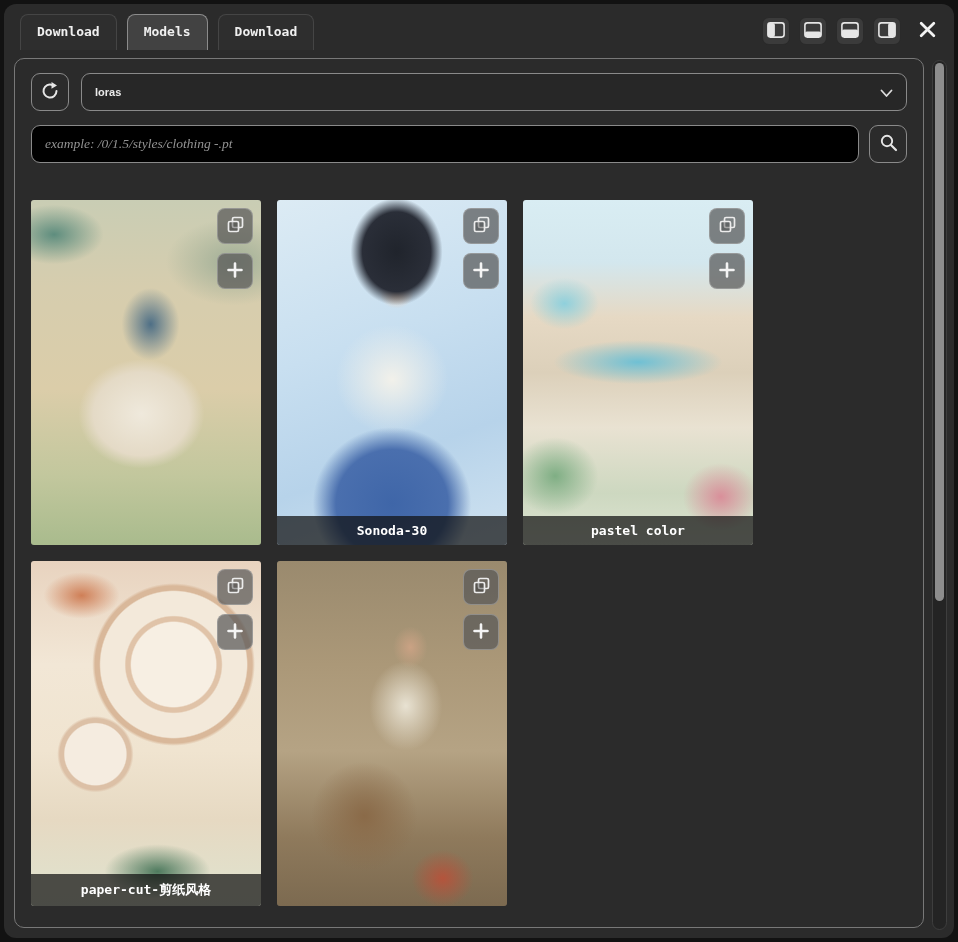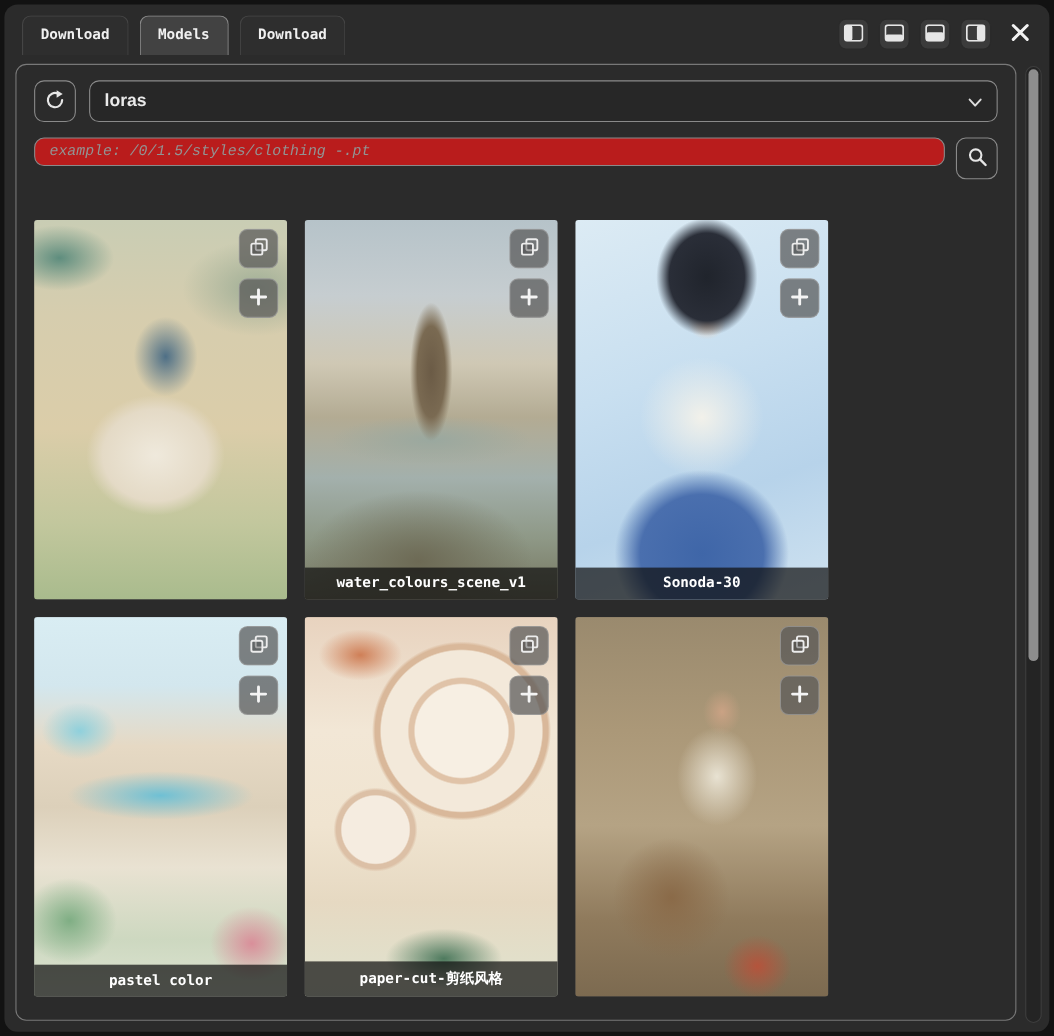--- a/index.html
+++ b/index.html
@@ -46,26 +46,26 @@
     width:38px;height:38px;flex:0 0 38px;border:1px solid #8a8a8a;border-radius:9px;
     background:#2b2b2b;display:flex;align-items:center;justify-content:center;
     padding:0;cursor:pointer;
   }
   .select{
     flex:1;height:38px;border:1px solid #8a8a8a;border-radius:9px;background:#272727;
     display:flex;align-items:center;justify-content:space-between;
     padding:0 13px;cursor:pointer;
   }
   .select .value{
-    font-family:"Liberation Sans", sans-serif;font-size:16px;color:#eaeaea;font-weight:bold;
+    font-family:"Liberation Sans", sans-serif;font-size:11px;color:#eaeaea;font-weight:bold;
   }
   .search-row{display:flex;gap:10px;}
   .search-input{
-    flex:1;height:26px;border:1px solid #8a8a8a;border-radius:9px;background:#b91c1c;
-    color:#eaeaea;padding:0 13px;font-family:Liberation Mono, monospace;font-size:13.5px;outline:none;
+    flex:1;height:38px;border:1px solid #8a8a8a;border-radius:9px;background:#000000;
+    color:#eaeaea;padding:0 13px;font-family:Liberation Serif, serif;font-size:13.5px;outline:none;
   }
   .search-input::placeholder{color:#939393;font-style:italic;}
 
   
   .grid{
     margin-top:37px;display:grid;grid-template-columns:repeat(3,230px);
     gap:16px;justify-content:start;
   }
   .card{position:relative;width:230px;height:345px;border-radius:3px;overflow:hidden;cursor:pointer;background:#444;}
   .art{position:absolute;inset:0;}
@@ -211,37 +211,20 @@
                 </svg></span>
             </button>
           <button class="overlay-btn">
               <span><svg width="20" height="20" viewBox="0 0 20 20" fill="none">
                   <path d="M10 3.5 V16.5 M3.5 10 H16.5" stroke="#f4f4f4" stroke-width="2.6" stroke-linecap="round"></path>
                 </svg></span>
             </button>
         </div>
       </article>
 
-      <article class="card">
-        <div class="art art2"></div>
-        <div class="card-actions">
-          <button class="overlay-btn">
-              <span><svg width="19" height="19" viewBox="0 0 19 19" fill="none">
-                  <rect x="6.5" y="2.5" width="10" height="10" rx="1.5" stroke="#ececec" stroke-width="1.7"></rect>
-                  <rect x="2.5" y="6.5" width="10" height="10" rx="1.5" stroke="#ececec" stroke-width="1.7" fill="rgba(60,60,60,0.4)"></rect>
-                </svg></span>
-            </button>
-          <button class="overlay-btn">
-              <span><svg width="20" height="20" viewBox="0 0 20 20" fill="none">
-                  <path d="M10 3.5 V16.5 M3.5 10 H16.5" stroke="#f4f4f4" stroke-width="2.6" stroke-linecap="round"></path>
-                </svg></span>
-            </button>
-        </div>
-        <div class="card-label">water_colours_scene_v1</div>
-      </article>
 
       <article class="card">
         <div class="art art3"></div>
         <div class="card-actions">
           <button class="overlay-btn">
               <span><svg width="19" height="19" viewBox="0 0 19 19" fill="none">
                   <rect x="6.5" y="2.5" width="10" height="10" rx="1.5" stroke="#ececec" stroke-width="1.7"></rect>
                   <rect x="2.5" y="6.5" width="10" height="10" rx="1.5" stroke="#ececec" stroke-width="1.7" fill="rgba(60,60,60,0.4)"></rect>
                 </svg></span>
             </button>

